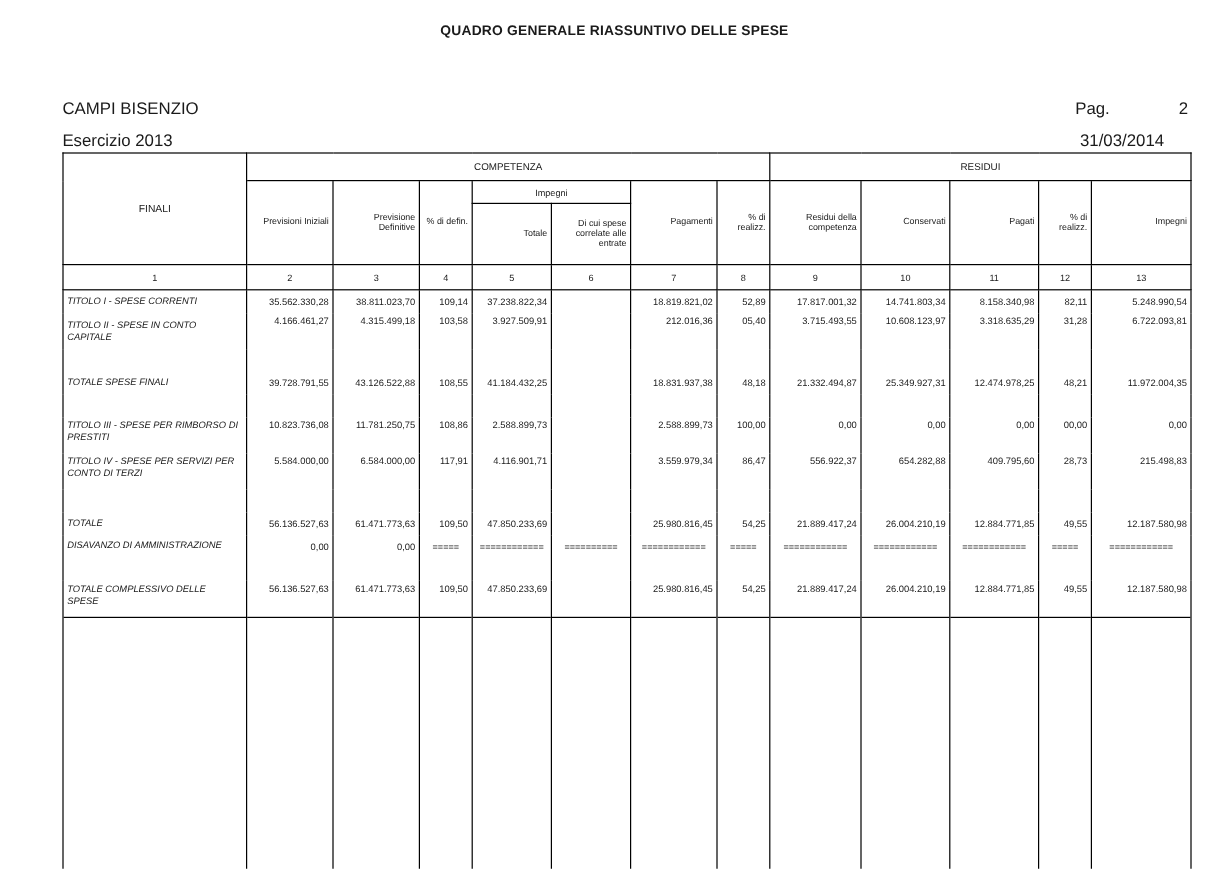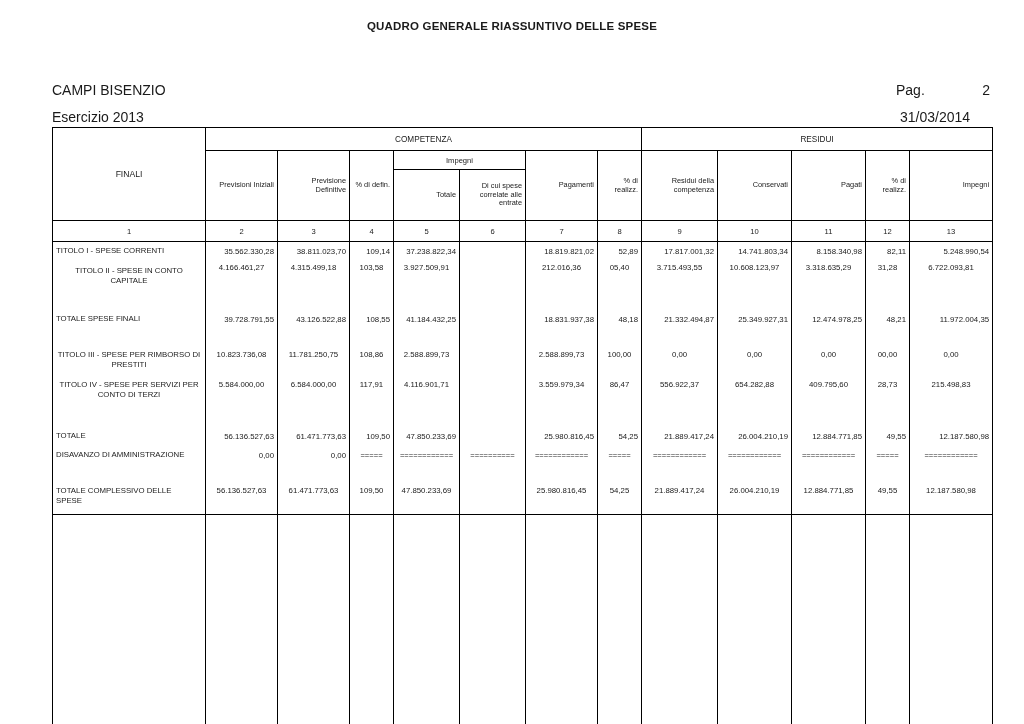--- a/index.html
+++ b/index.html
@@ -82,34 +82,35 @@
   .numrow td {
     text-align: center;
     font-size: 7.6px;
     height: 16px;
   }
   .lbl {
     text-align: left;
     font-size: 7.8px;
     line-height: 1.3;
     padding-left: 6px;
+    font-style: italic;
   }
   .lbl.right {
     text-align: left;
     padding-right: 6px;
   }
   .num {
     text-align: right;
     font-size: 7.8px;
     padding-right: 5px;
     white-space: nowrap;
   }
   .ctr { text-align: center; }
   .data-row td { height: 15px; }
-  .tall td { height: 26px; text-align: center; }
+  .tall td { height: 26px; }
   .filler td {
     border-left: 1px solid #000;
     border-right: 1px solid #000;
     border-top: none;
     border-bottom: 1px solid #000;
     height: 286px;
   }
   .bdr-t-none { border-top: none !important; }
   .bdr-b-none { border-bottom: none !important; }
 </style>

